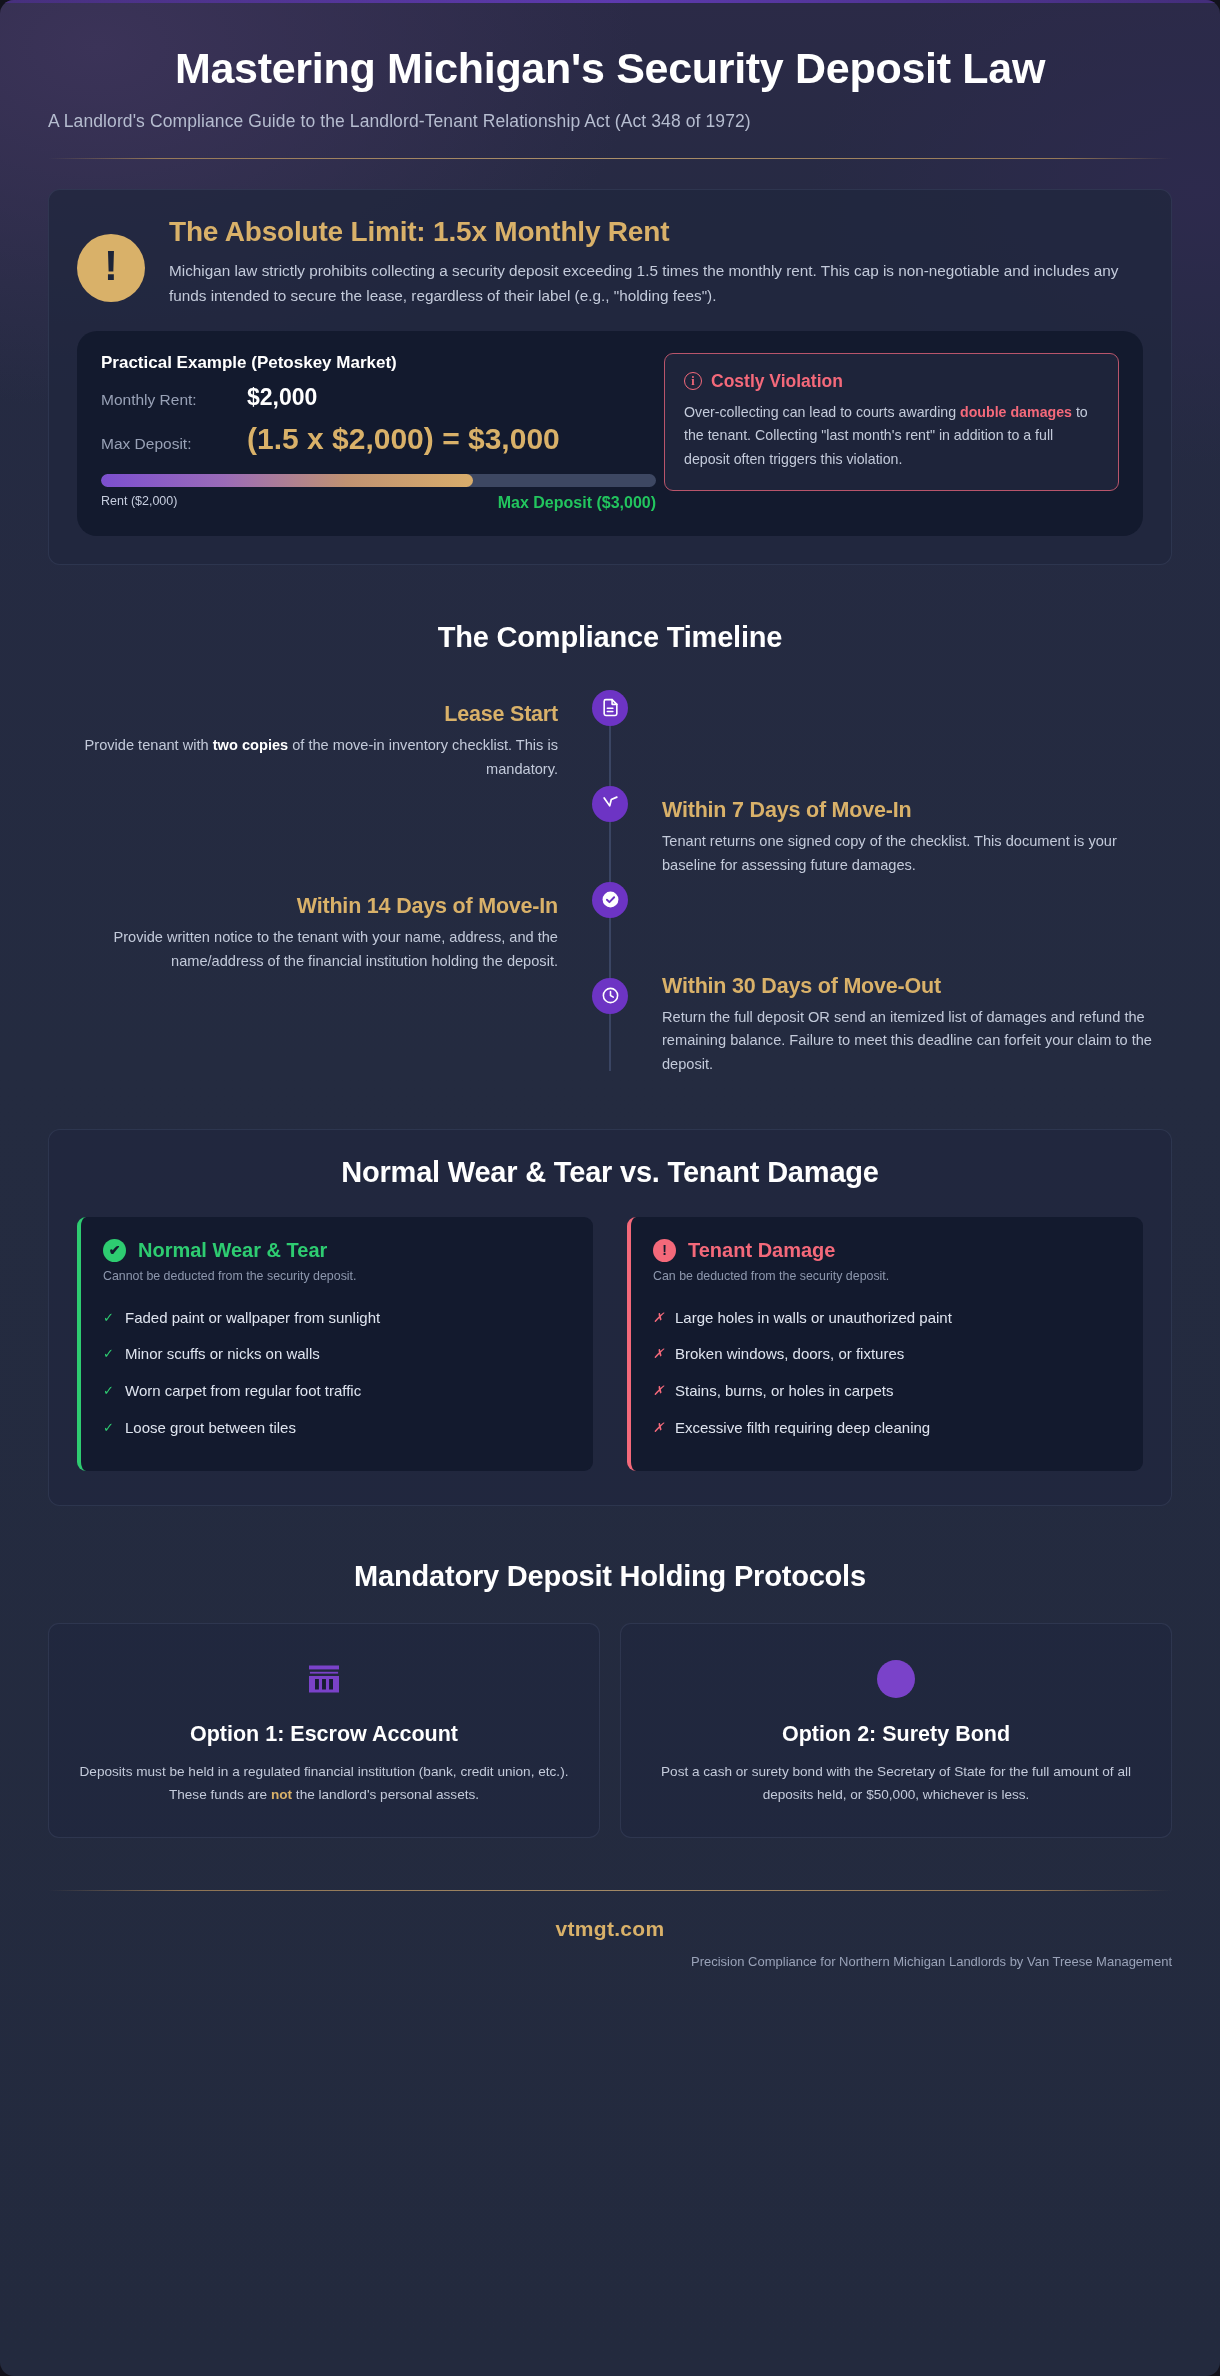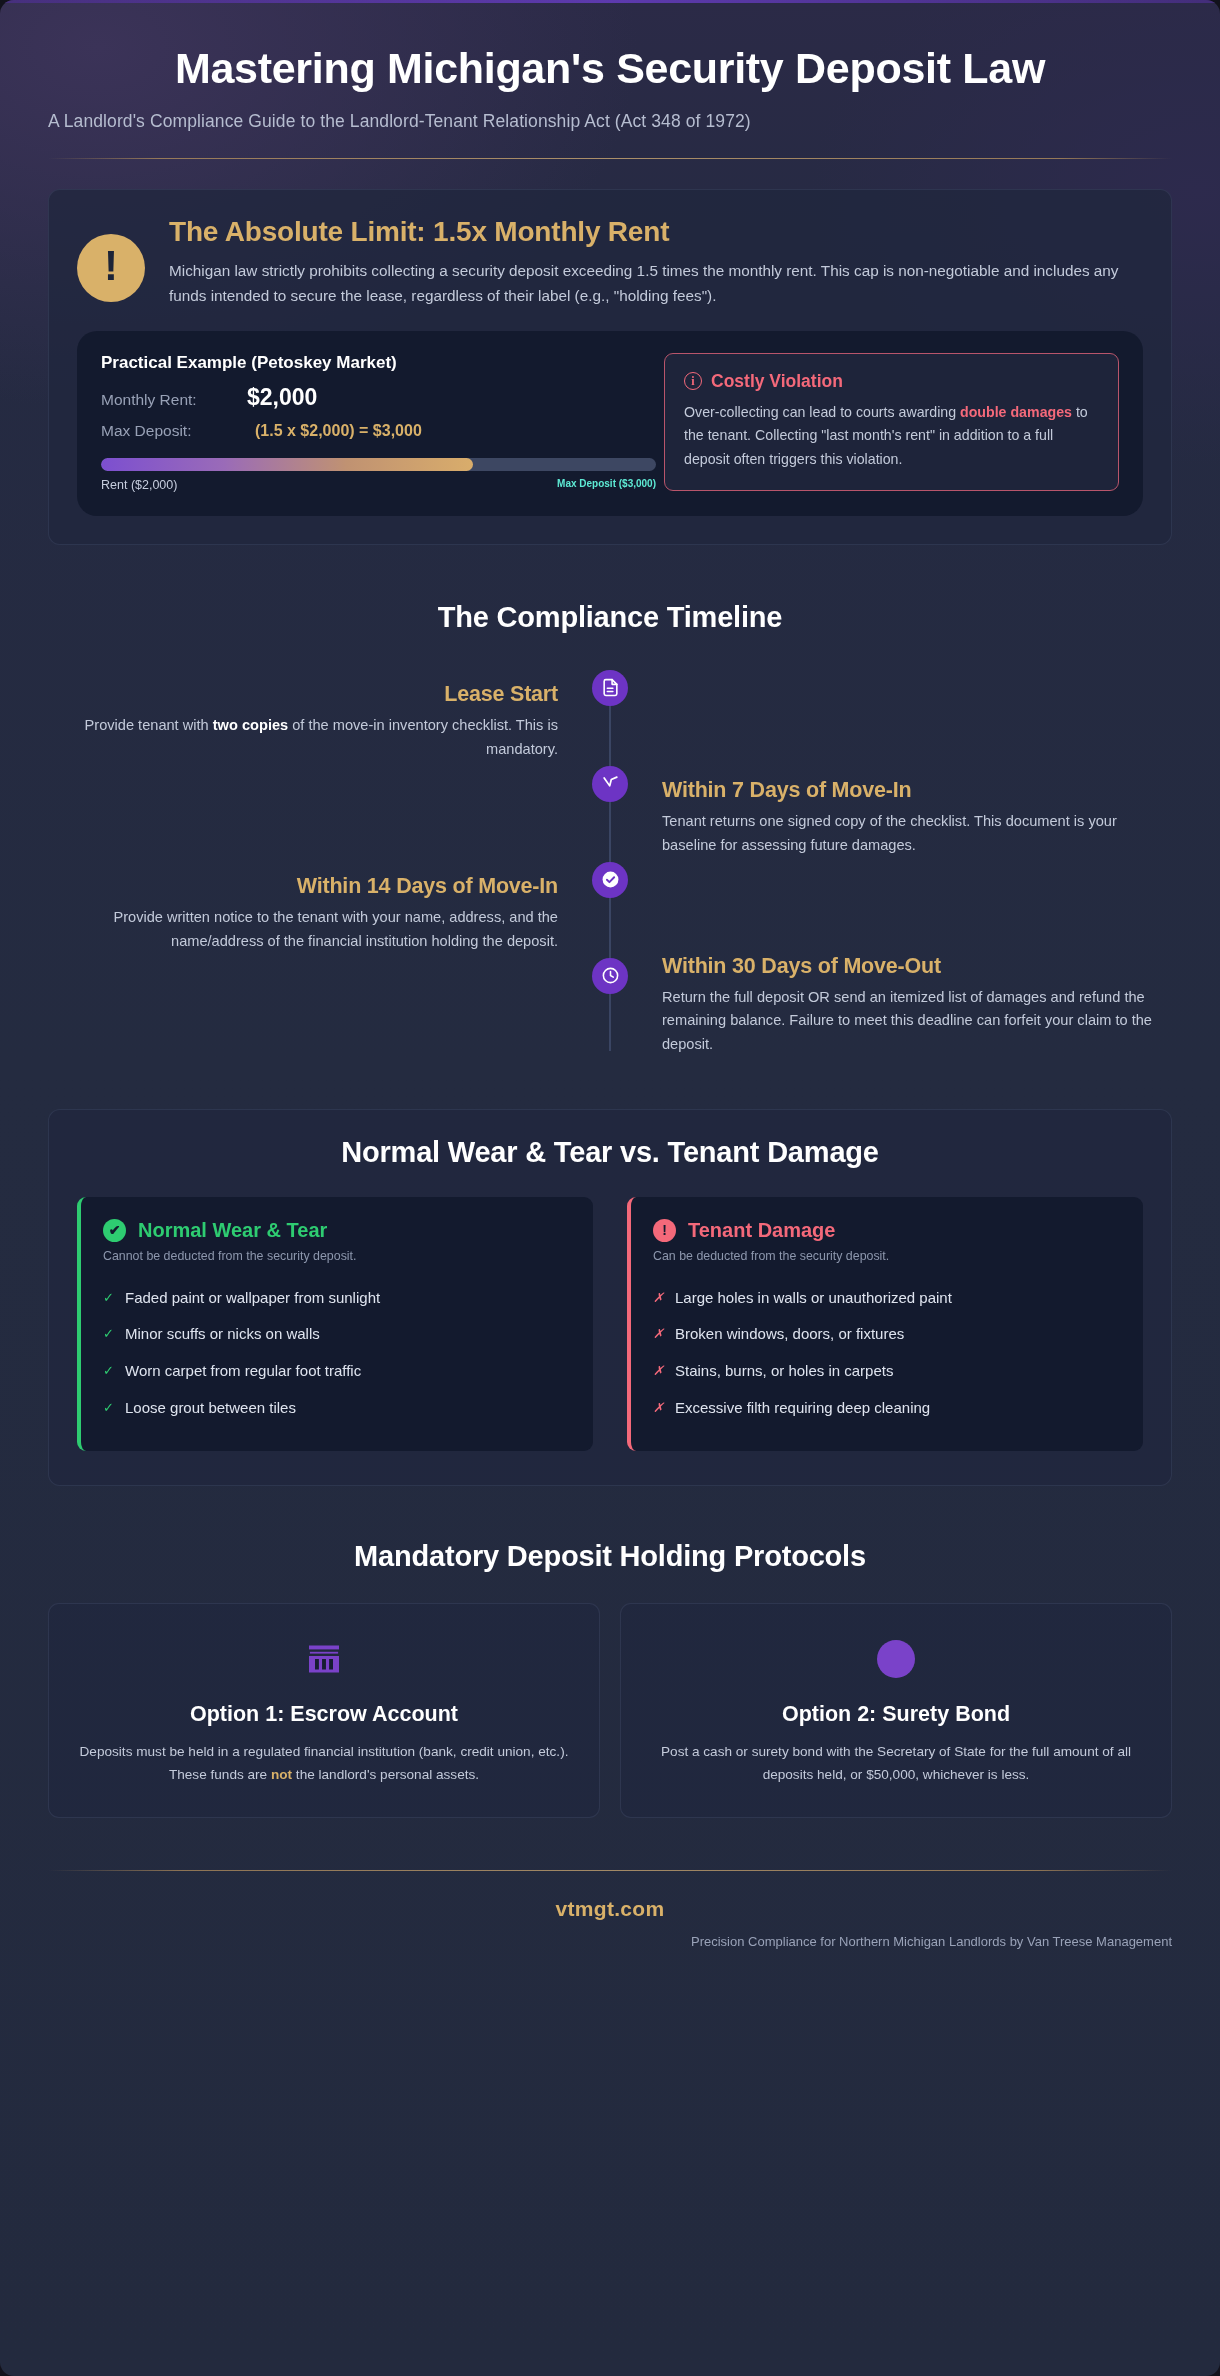--- a/index.html
+++ b/index.html
@@ -92,38 +92,38 @@
   .example-wrap::before{
     content:""; position:absolute; left:0; top:0; bottom:0; width:0px;
   }
   .example-left { flex: 1 1 0; min-width: 0; padding-left: 24px; }
   .example-right { flex: 0 0 455px; }
 
   .ex-title { font-size: 17px; font-weight: bold; color: #ffffff; }
   .ex-row { display: flex; align-items: baseline; gap: 14px; margin-top: 11px; }
   .ex-label { font-size: 15.5px; color: #98a1b6; width: 132px; flex: 0 0 132px; }
   .ex-val-rent { font-size: 23px; font-weight: bold; color: #ffffff; }
-  .ex-val-max { font-size: 16px; font-weight: bold; color: #d9b169; margin-left: 8px; }
+  .ex-val-max { font-size: 30px; font-weight: bold; color: #d9b169; }
 
   .bar-track {
     margin-top: 18px;
     height: 13px;
     border-radius: 7px;
     background: #3d4762;
     overflow: hidden;
   }
   .bar-fill {
     height: 100%;
     width: 67%;
     border-radius: 7px;
     background: linear-gradient(90deg, #7c4fd0 0%, #9a6bb8 33%, #c09272 66%, #d9ad6b 100%);
   }
   .bar-labels { display: flex; justify-content: space-between; margin-top: 7px; }
   .bar-lab-left { font-size: 12.5px; color: #c6cdde; }
-  .bar-lab-right { font-size: 10px; color: #5eead4; font-weight: bold; }
+  .bar-lab-right { font-size: 16px; color: #22c55e; font-weight: bold; }
 
   .violation {
     border: 1px solid #b9556b;
     border-radius: 9px;
     background: rgba(40,46,70,0.55);
     padding: 17px 19px 19px 19px;
   }
   .viol-head { display: flex; align-items: center; gap: 9px; }
   .viol-icon {
     width: 18px; height: 18px; border-radius: 50%;

